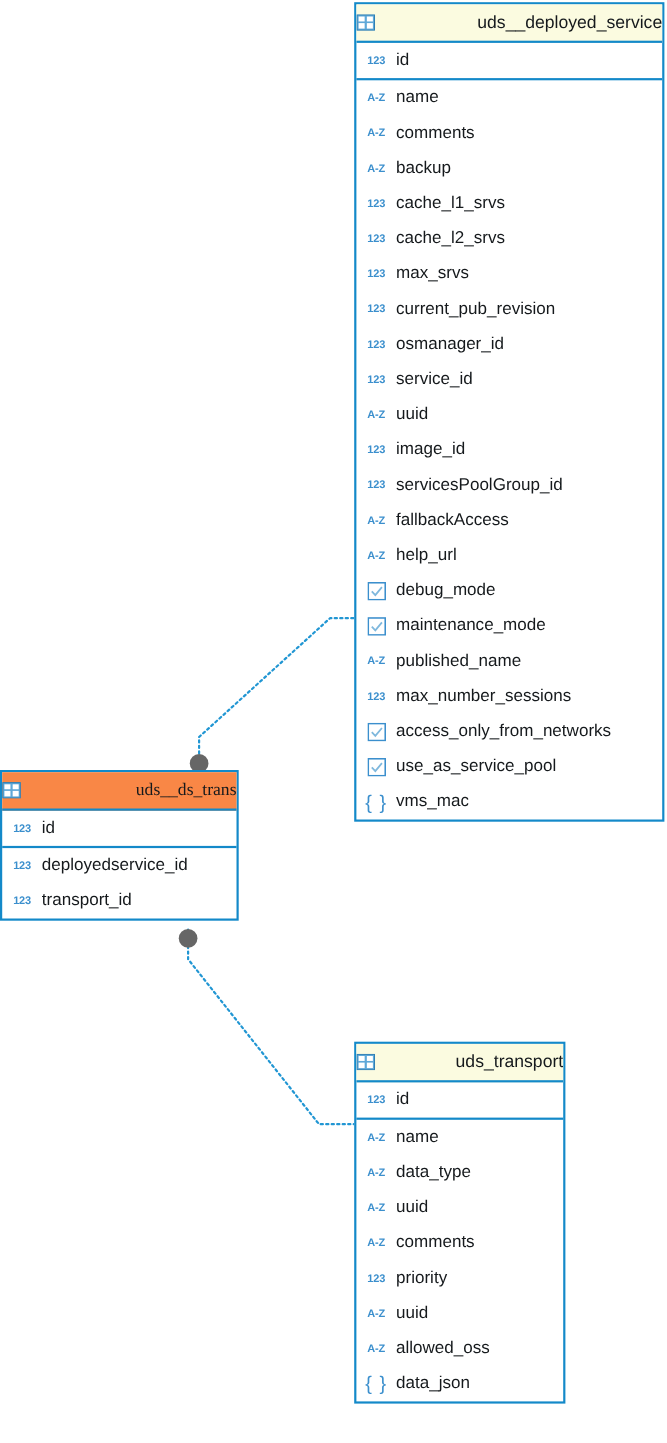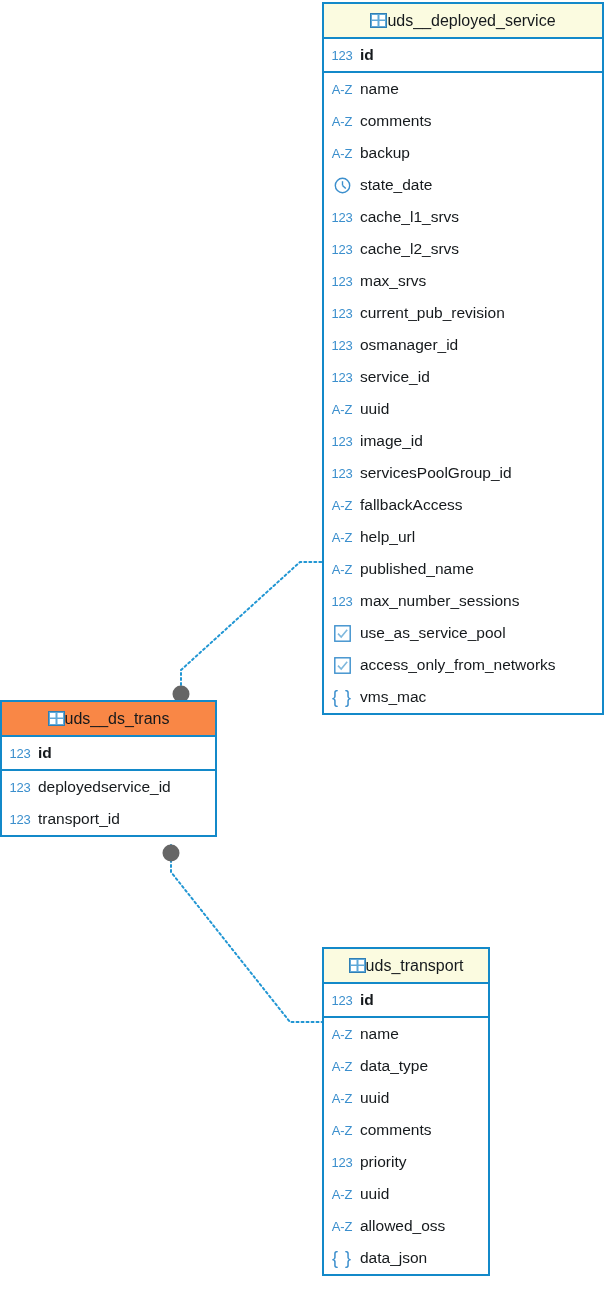--- a/index.html
+++ b/index.html
@@ -30,33 +30,34 @@
   .entity {
     position: absolute;
     box-sizing: border-box;
     border: 2px solid #1389c9;
     background: #ffffff;
   }
   .entity-header {
     height: 35px;
     display: flex;
     align-items: center;
-    justify-content: center;
+    justify-content: space-between;
     gap: 0;
     font-size: 16px;
     color: #15191c;
     box-sizing: border-box;
   }
   .entity-header.theme-default {
     background: #fbfbe0;
     border-bottom: 2px solid #1389c9;
   }
   .entity-header.theme-highlight {
     background: #f98746;
     border-bottom: 2px solid #1389c9;
+    font-family: Liberation Serif, serif;
   }
   .entity-title {
     white-space: nowrap;
   }
 
   
   .pk-block {
     border-bottom: 2px solid #1389c9;
   }
 
@@ -65,40 +66,40 @@
     align-items: center;
     height: 32px;
     padding-left: 7px;
     box-sizing: border-box;
     gap: 7px;
     font-size: 15.5px;
     color: #15191c;
     white-space: nowrap;
   }
   .field-row.is-pk .field-name {
-    font-weight: bold;
+    font-weight: normal;
   }
   .field-name {
     overflow: hidden;
   }
 
   
   .type-icon {
     flex: 0 0 auto;
     width: 22px;
     height: 20px;
     display: flex;
     align-items: center;
     justify-content: center;
     color: #3b8fcd;
   }
   .type-icon.t-number,
   .type-icon.t-az {
-    font-size: 13px;
-    font-weight: normal;
+    font-size: 10px;
+    font-weight: bold;
     letter-spacing: -0.2px;
     font-family: "Liberation Sans", sans-serif;
   }
   .type-icon.t-json {
     font-size: 18px;
     letter-spacing: 1px;
   }
   .type-icon.t-bool svg,
   .type-icon.t-date svg {
     display: block;
@@ -152,98 +153,106 @@
     </div>
     <div class="field-row">
       <span class="type-icon t-az">A-Z</span>
       <span class="field-name">comments</span>
     </div>
     <div class="field-row">
       <span class="type-icon t-az">A-Z</span>
       <span class="field-name">backup</span>
     </div>
     <div class="field-row">
-      <span class="type-icon t-date">
+      <span class="type-icon t-number">123</span>
+      <span class="field-name">cache_l1_srvs</span>
+    </div>
+    <div class="field-row">
+      <span class="type-icon t-number">123</span>
+      <span class="field-name">cache_l2_srvs</span>
+    </div>
+    <div class="field-row">
+      <span class="type-icon t-number">123</span>
+      <span class="field-name">max_srvs</span>
+    </div>
+    <div class="field-row">
+      <span class="type-icon t-number">123</span>
+      <span class="field-name">current_pub_revision</span>
+    </div>
+    <div class="field-row">
+      <span class="type-icon t-number">123</span>
+      <span class="field-name">osmanager_id</span>
+    </div>
+    <div class="field-row">
+      <span class="type-icon t-number">123</span>
+      <span class="field-name">service_id</span>
+    </div>
+    <div class="field-row">
+      <span class="type-icon t-az">A-Z</span>
+      <span class="field-name">uuid</span>
+    </div>
+    <div class="field-row">
+      <span class="type-icon t-number">123</span>
+      <span class="field-name">image_id</span>
+    </div>
+    <div class="field-row">
+      <span class="type-icon t-number">123</span>
+      <span class="field-name">servicesPoolGroup_id</span>
+    </div>
+    <div class="field-row">
+      <span class="type-icon t-az">A-Z</span>
+      <span class="field-name">fallbackAccess</span>
+    </div>
+    <div class="field-row">
+      <span class="type-icon t-az">A-Z</span>
+      <span class="field-name">help_url</span>
+    </div>
+    <div class="field-row">
+      <span class="type-icon t-bool">
         <svg width="17" height="17" viewBox="0 0 17 17">
-          <circle cx="8.5" cy="8.5" r="7.2" fill="none" stroke="#3b8fcd" stroke-width="1.4"></circle>
-          <line x1="8.5" y1="8.5" x2="8.5" y2="4.2" stroke="#3b8fcd" stroke-width="1.4"></line>
-          <line x1="8.5" y1="8.5" x2="11.8" y2="11.6" stroke="#3b8fcd" stroke-width="1.4"></line>
+          <rect x="0.8" y="0.8" width="15.4" height="15.4" fill="none" stroke="#3b8fcd" stroke-width="1.4"></rect>
+          <polyline points="4,8.6 7.2,12 13.2,4.8" fill="none" stroke="#7fb8dd" stroke-width="1.6"></polyline>
         </svg>
       </span>
-      <span class="field-name">state_date</span>
-    </div>
-    <div class="field-row">
-      <span class="type-icon t-number">123</span>
-      <span class="field-name">cache_l1_srvs</span>
-    </div>
-    <div class="field-row">
-      <span class="type-icon t-number">123</span>
-      <span class="field-name">cache_l2_srvs</span>
-    </div>
-    <div class="field-row">
-      <span class="type-icon t-number">123</span>
-      <span class="field-name">max_srvs</span>
-    </div>
-    <div class="field-row">
-      <span class="type-icon t-number">123</span>
-      <span class="field-name">current_pub_revision</span>
-    </div>
-    <div class="field-row">
-      <span class="type-icon t-number">123</span>
-      <span class="field-name">osmanager_id</span>
-    </div>
-    <div class="field-row">
-      <span class="type-icon t-number">123</span>
-      <span class="field-name">service_id</span>
-    </div>
-    <div class="field-row">
-      <span class="type-icon t-az">A-Z</span>
-      <span class="field-name">uuid</span>
-    </div>
-    <div class="field-row">
-      <span class="type-icon t-number">123</span>
-      <span class="field-name">image_id</span>
-    </div>
-    <div class="field-row">
-      <span class="type-icon t-number">123</span>
-      <span class="field-name">servicesPoolGroup_id</span>
-    </div>
-    <div class="field-row">
-      <span class="type-icon t-az">A-Z</span>
-      <span class="field-name">fallbackAccess</span>
-    </div>
-    <div class="field-row">
-      <span class="type-icon t-az">A-Z</span>
-      <span class="field-name">help_url</span>
+      <span class="field-name">debug_mode</span>
+    </div>
+    <div class="field-row">
+      <span class="type-icon t-bool">
+        <svg width="17" height="17" viewBox="0 0 17 17">
+          <rect x="0.8" y="0.8" width="15.4" height="15.4" fill="none" stroke="#3b8fcd" stroke-width="1.4"></rect>
+          <polyline points="4,8.6 7.2,12 13.2,4.8" fill="none" stroke="#7fb8dd" stroke-width="1.6"></polyline>
+        </svg>
+      </span>
+      <span class="field-name">maintenance_mode</span>
     </div>
     <div class="field-row">
       <span class="type-icon t-az">A-Z</span>
       <span class="field-name">published_name</span>
     </div>
     <div class="field-row">
       <span class="type-icon t-number">123</span>
       <span class="field-name">max_number_sessions</span>
+    </div>
+    <div class="field-row">
+      <span class="type-icon t-bool">
+        <svg width="17" height="17" viewBox="0 0 17 17">
+          <rect x="0.8" y="0.8" width="15.4" height="15.4" fill="none" stroke="#3b8fcd" stroke-width="1.4"></rect>
+          <polyline points="4,8.6 7.2,12 13.2,4.8" fill="none" stroke="#7fb8dd" stroke-width="1.6"></polyline>
+        </svg>
+      </span>
+      <span class="field-name">access_only_from_networks</span>
     </div>
     <div class="field-row">
       <span class="type-icon t-bool">
         <svg width="17" height="17" viewBox="0 0 17 17">
           <rect x="0.8" y="0.8" width="15.4" height="15.4" fill="none" stroke="#3b8fcd" stroke-width="1.4"></rect>
           <polyline points="4,8.6 7.2,12 13.2,4.8" fill="none" stroke="#7fb8dd" stroke-width="1.6"></polyline>
         </svg>
       </span>
       <span class="field-name">use_as_service_pool</span>
-    </div>
-    <div class="field-row">
-      <span class="type-icon t-bool">
-        <svg width="17" height="17" viewBox="0 0 17 17">
-          <rect x="0.8" y="0.8" width="15.4" height="15.4" fill="none" stroke="#3b8fcd" stroke-width="1.4"></rect>
-          <polyline points="4,8.6 7.2,12 13.2,4.8" fill="none" stroke="#7fb8dd" stroke-width="1.6"></polyline>
-        </svg>
-      </span>
-      <span class="field-name">access_only_from_networks</span>
     </div>
     <div class="field-row">
       <span class="type-icon t-json">{ }</span>
       <span class="field-name">vms_mac</span>
     </div>
   </div>
 </div>
 
 <div class="entity" style="left:0px; top:700px; width:217px;">
   <div class="entity-header theme-highlight">
@@ -271,21 +280,21 @@
       <span class="type-icon t-number">123</span>
       <span class="field-name">deployedservice_id</span>
     </div>
     <div class="field-row">
       <span class="type-icon t-number">123</span>
       <span class="field-name">transport_id</span>
     </div>
   </div>
 </div>
 
-<div class="entity" style="left:322px; top:947px; width:168px;">
+<div class="entity" style="left:322px; top:947px; width:192px;">
   <div class="entity-header theme-default">
     <span>
       <svg class="table-glyph" viewBox="0 0 17 15">
         <rect x="0.5" y="0.5" width="16" height="14" fill="#5fa8d8" stroke="#2f7fb5"></rect>
         <rect x="2" y="2" width="5.5" height="4.5" fill="#ffffff"></rect>
         <rect x="9.5" y="2" width="5.5" height="4.5" fill="#ffffff"></rect>
         <rect x="2" y="8" width="5.5" height="5" fill="#ffffff"></rect>
         <rect x="9.5" y="8" width="5.5" height="5" fill="#ffffff"></rect>
       </svg>
     </span>

